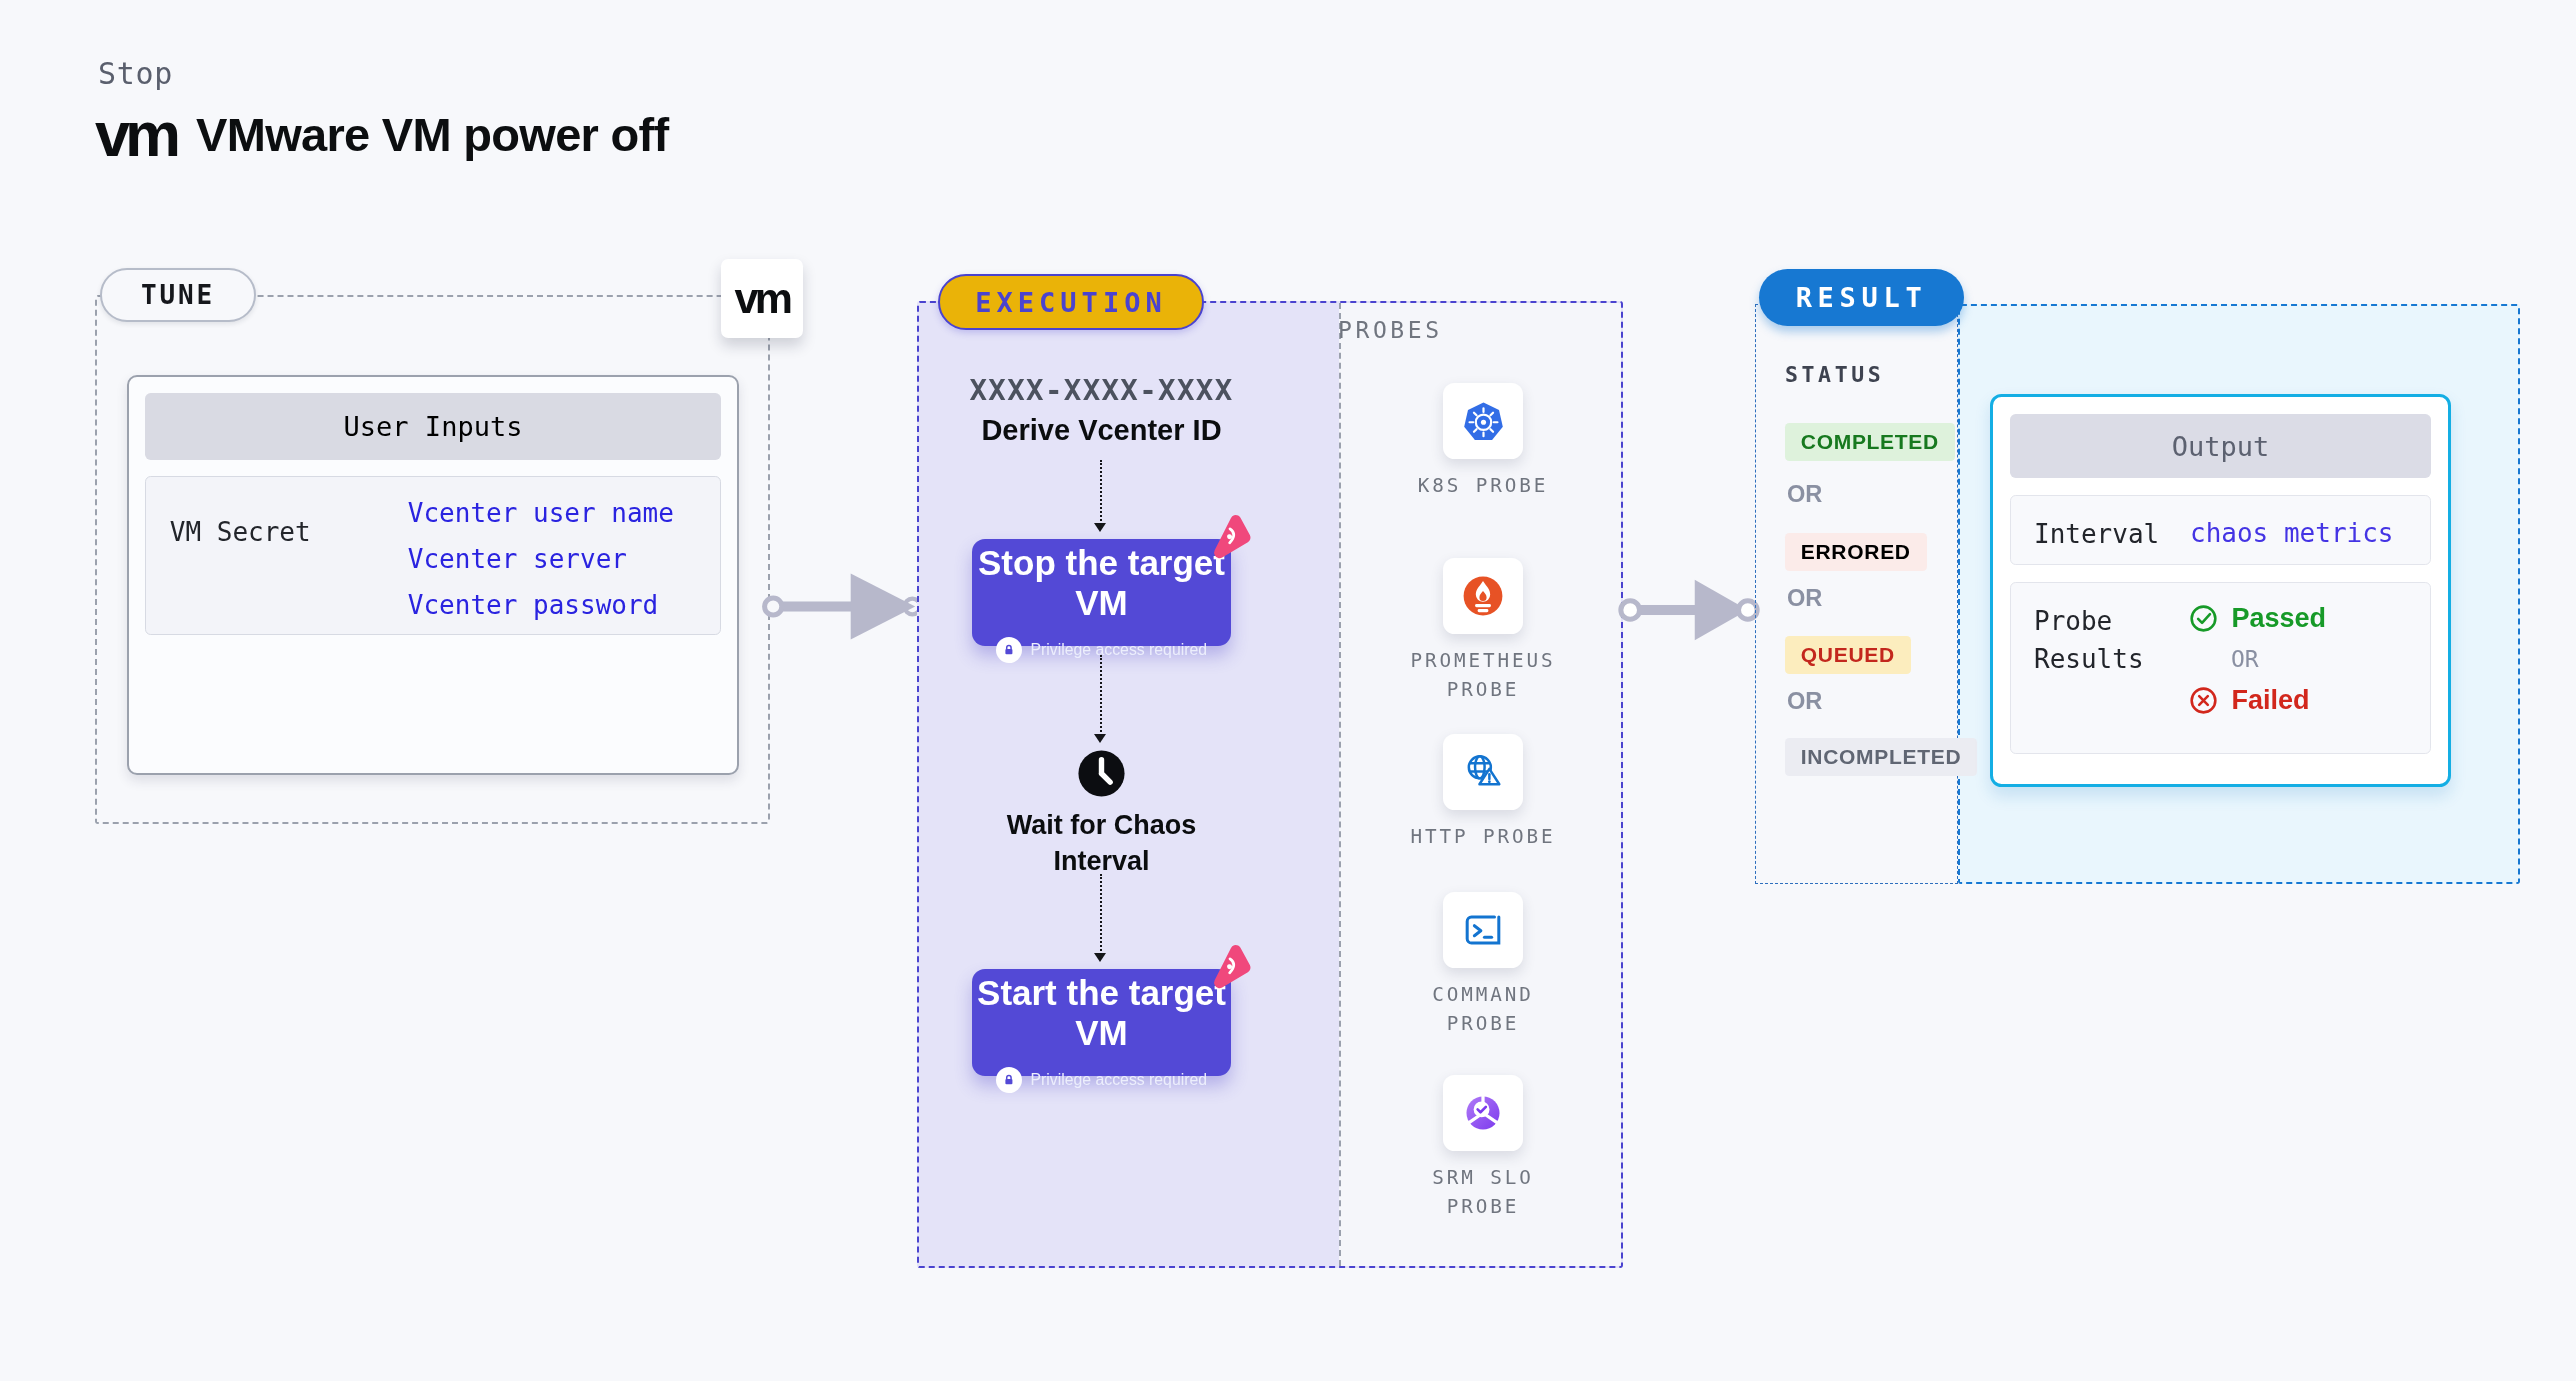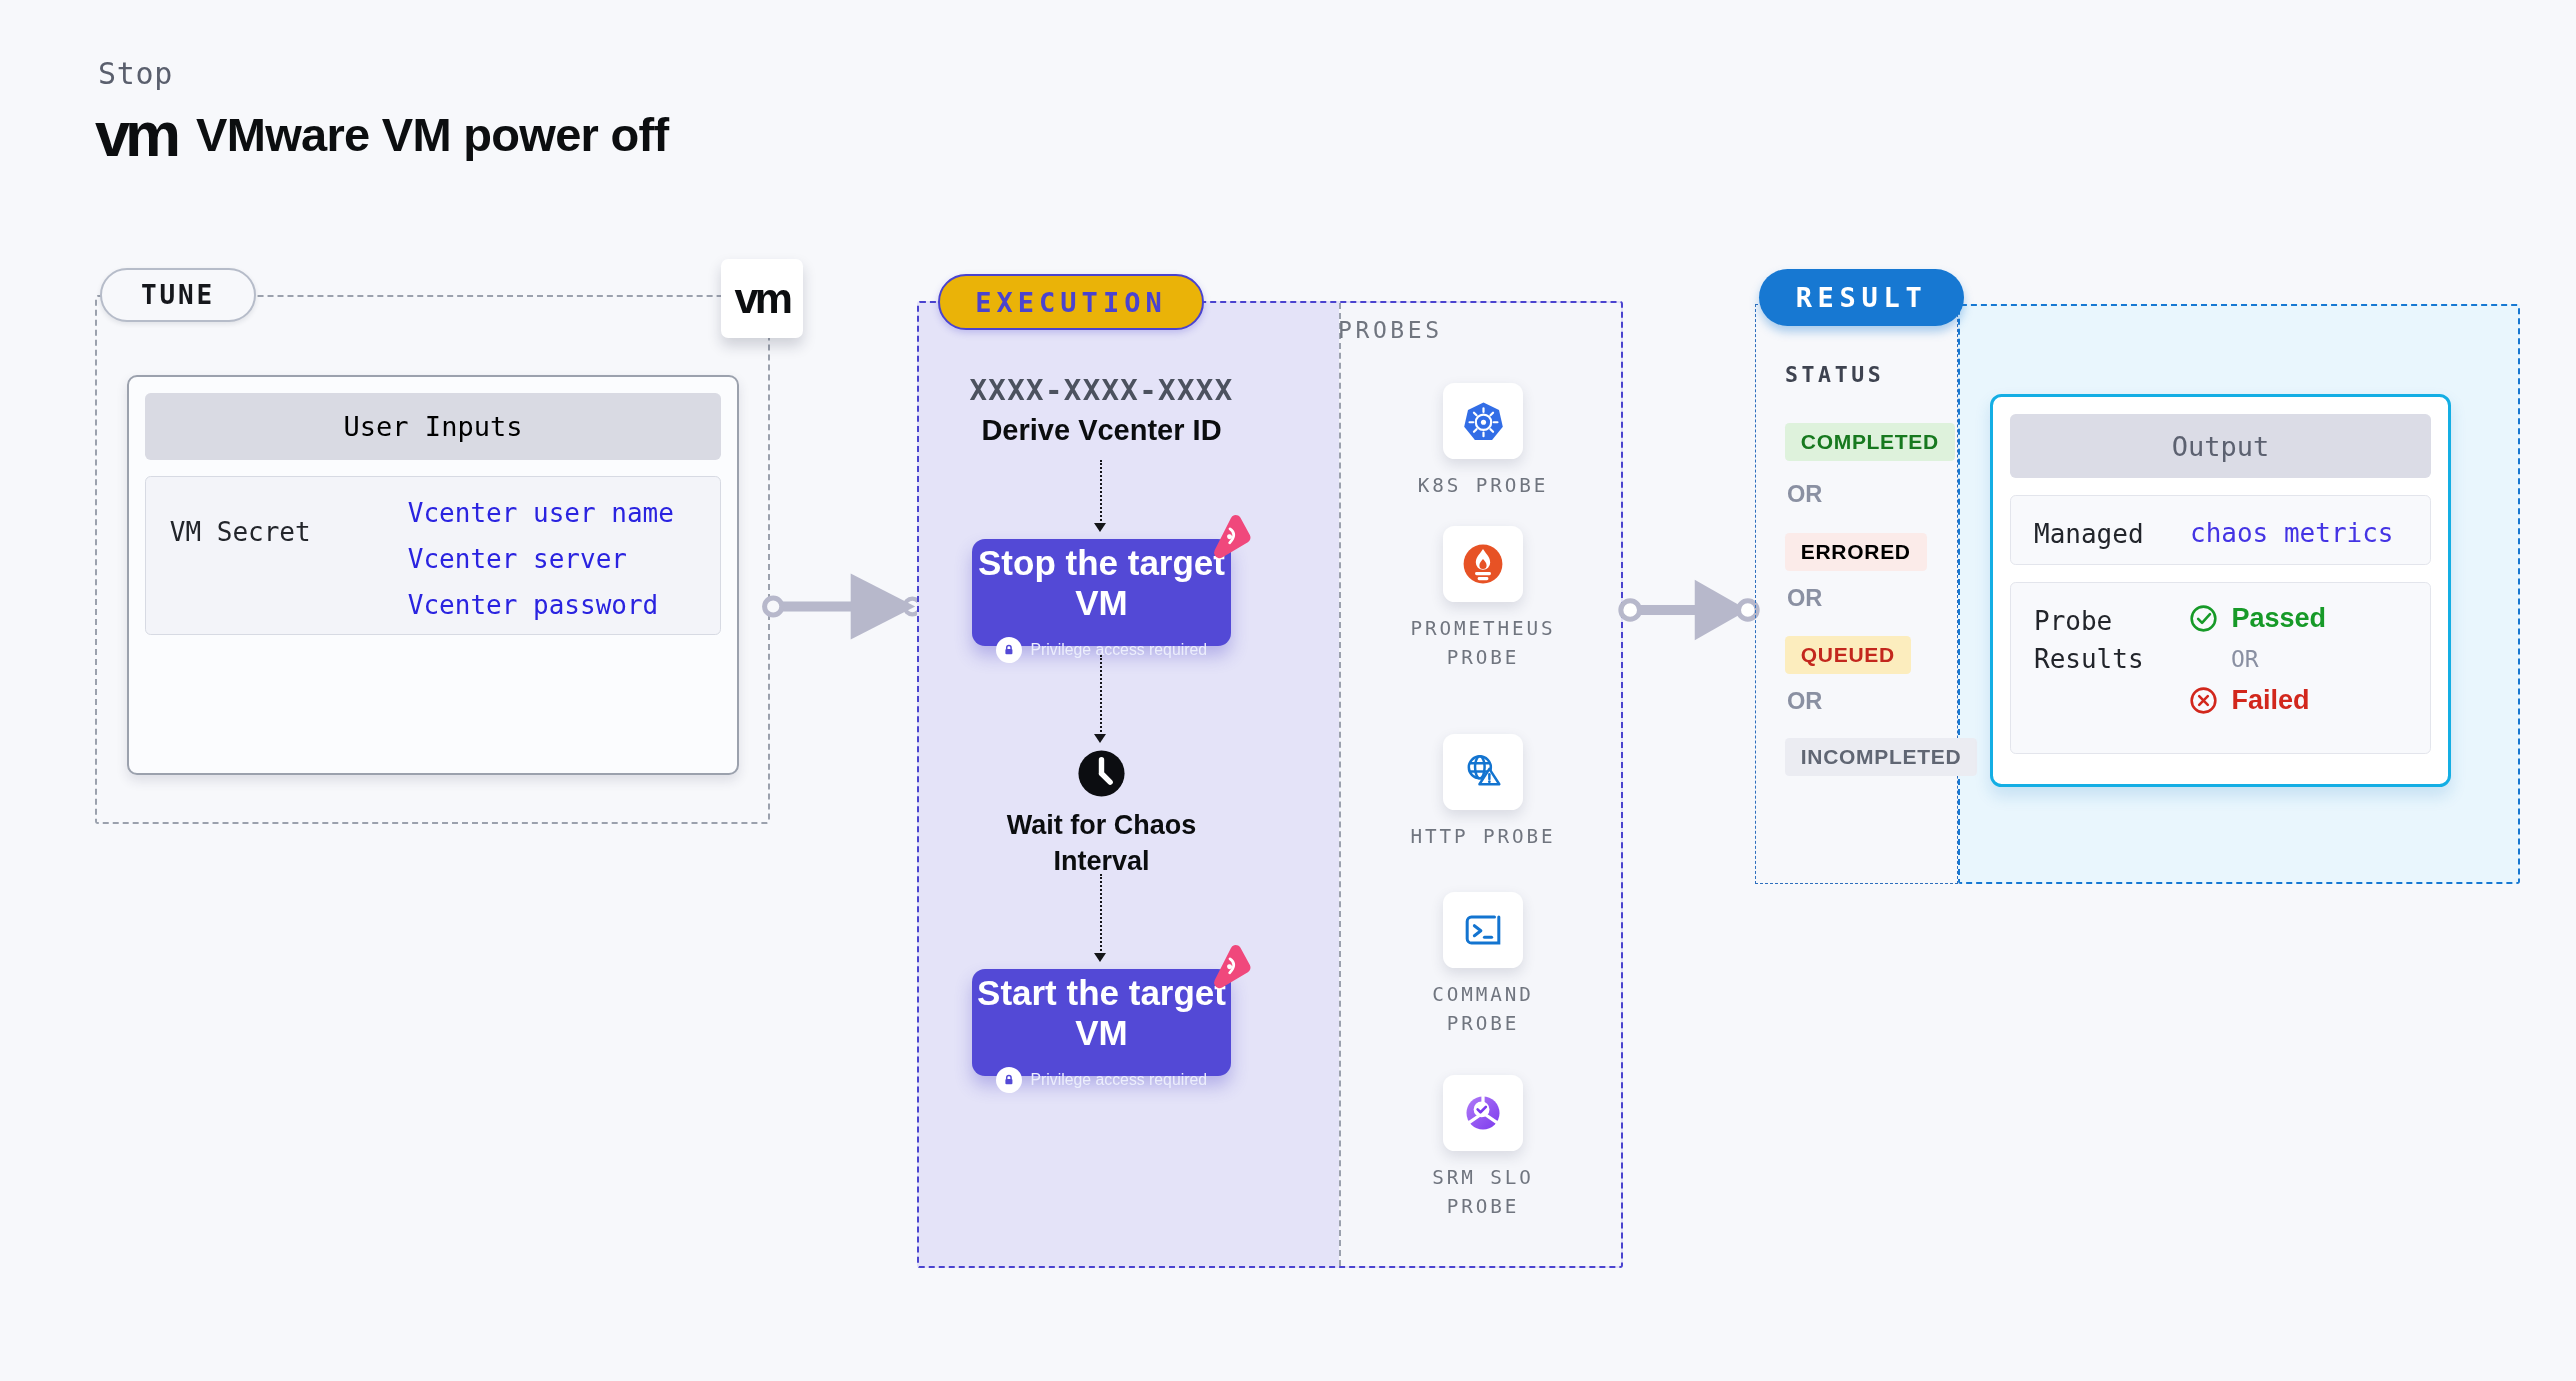--- a/index.html
+++ b/index.html
@@ -75,21 +75,21 @@
   .wait-text { top: 807px; font-size: 27px; font-weight: bold; color: #0b0d0f; line-height: 1.35; }
   .wait-text > div { width: 236px; margin: 0 auto; }
 
   
   .probes-label { left: 1338px; top: 317px; font-size: 23px; color: #70757f; letter-spacing: 3.6px; }
   .probe-item { left: 1347px; width: 272px; text-align: center; }
   .probe-card { width: 80px; height: 76px; margin: 0 auto; background: #fff; border-radius: 11.5px;
     box-shadow: 0 5.7px 13px rgba(40,45,80,.13); display: flex; align-items: center; justify-content: center; }
   .probe-label { margin-top: 11.5px; font-size: 19.3px; color: #70757f; letter-spacing: 2.9px; line-height: 1.55; }
   .probe-label > span { display: inline-block; width: 168px; }
-  .pi-1 { top: 383px; } .pi-2 { top: 526px; text-align: center; } .pi-3 { top: 734px; } .pi-4 { top: 892px; } .pi-5 { top: 1075px; }
+  .pi-1 { top: 383px; } .pi-2 { top: 558px; text-align: center; } .pi-3 { top: 734px; } .pi-4 { top: 892px; } .pi-5 { top: 1075px; }
 
   
   .status-box { left: 1755px; top: 304px; width: 203px; height: 580px; border: 1.4px dashed #2e6fbe; }
   .output-box { left: 1958px; top: 304px; width: 562px; height: 580px; border: 2.9px dashed #1778d2;
     background: #e9f6fd; border-radius: 2.9px; }
   .result-pill { left: 1759px; top: 269px; width: 205px; height: 57px; background: #1778d2; border-radius: 31.5px;
     display: flex; align-items: center; justify-content: center; color: #fff; font-size: 27px; font-weight: bold;
     letter-spacing: 5.7px; box-shadow: 0 5.7px 10px rgba(23,120,210,.35); }
   .status-label { left: 1785px; top: 362px; font-size: 21.5px; font-weight: bold; color: #3e4350; letter-spacing: 3.6px; }
   .status-badge { left: 1785px; display: inline-block; padding: 7.2px 15.8px; border-radius: 4.3px;
@@ -298,21 +298,21 @@
 <div class="abs or-text or-1">OR</div>
 <div class="abs status-badge badge-errored">ERRORED</div>
 <div class="abs or-text or-2">OR</div>
 <div class="abs status-badge badge-queued">QUEUED</div>
 <div class="abs or-text or-3">OR</div>
 <div class="abs status-badge badge-incompleted">INCOMPLETED</div>
 
 <div class="abs output-card">
   <div class="out-header mono">Output</div>
   <div class="out-row row-metrics">
-    <div class="out-label mono">Managed</div>
+    <div class="out-label mono">Interval</div>
     <div class="out-metrics-value mono">chaos metrics</div>
   </div>
   <div class="out-row row-probe">
     <div class="out-label mono">Probe Results</div>
     <div class="pr-col">
       <div class="pr-row">
         <svg width="33" height="33" viewBox="0 0 46 46">
           <circle cx="23" cy="23" r="16.5" fill="none" stroke="#179a28" stroke-width="3.6"></circle>
           <path d="M15.5 23.5 l5.5 5.5 11 -12" fill="none" stroke="#179a28" stroke-width="3.6" stroke-linecap="round" stroke-linejoin="round"></path>
         </svg>

